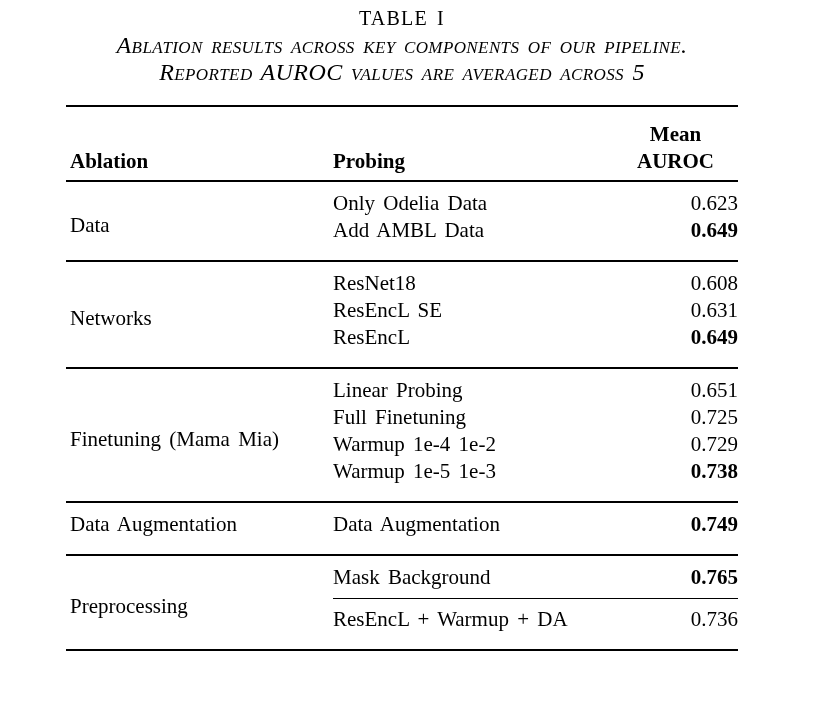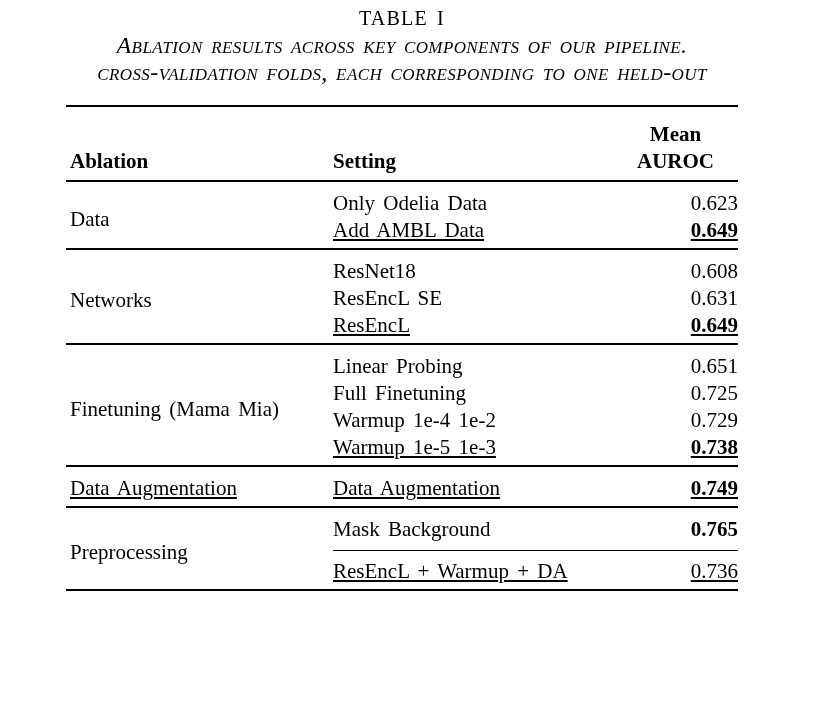--- a/index.html
+++ b/index.html
@@ -73,48 +73,48 @@
     padding-left: 4px;
     border-bottom: 2px solid #000000;
     margin-top: 28px;
   }
   th.h-setting { padding-left: 4px; }
   td.scheme { text-align: left; margin-top: 47px; }
   td.auroc  { text-align: right; word-spacing: 0; }
   td.bold   { font-weight: bold; }
 
   tr.g-start td { padding-top: 8px; }
-  tr.g-end   td { padding-bottom: 4px; text-decoration: underline; }
+  tr.g-end   td { padding-bottom: 16px; }
   tr.g-end   td { border-bottom: 2px solid #000000; }
 
   
   tr.pp-top td.scheme, tr.pp-top td.auroc { padding-bottom: 7px; }
   tr.sub-sep td { border-top: 1.5px solid #000000; padding-top: 7px; }
 </style>
 </head>
 <body>
 
 <div class="page">
 
   <div class="caption">
     <div class="caption-label">TABLE I</div>
     <div class="caption-line">Ablation results across key components of our pipeline.</div>
-    <div class="caption-line">cross-validation folds, each corresponding to one held-out</div>
+    <div class="caption-line">Reported AUROC values are averaged across 5</div>
   </div>
 
   <table class="ablation">
     <colgroup>
       <col class="c-setting">
       <col class="c-scheme">
       <col class="c-auroc">
     </colgroup>
     <thead>
       <tr>
         <th class="h-setting">Ablation</th>
-        <th class="h-scheme">Setting</th>
+        <th class="h-scheme">Probing</th>
         <th class="h-auroc">
           <div>Mean</div>
           <div>AUROC</div>
         </th>
       </tr>
     </thead>
     <tbody>
 
       <tr class="g-start">
         <td class="setting" rowspan="2">Data</td>

